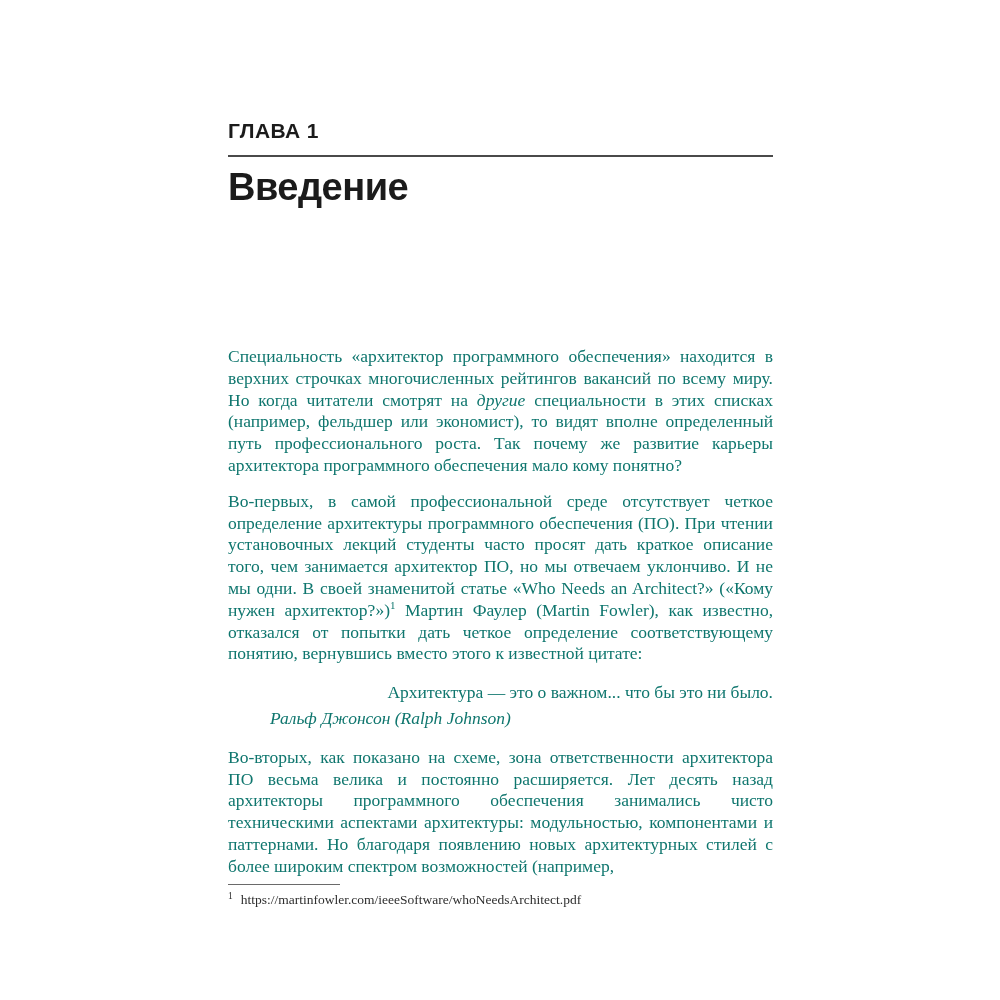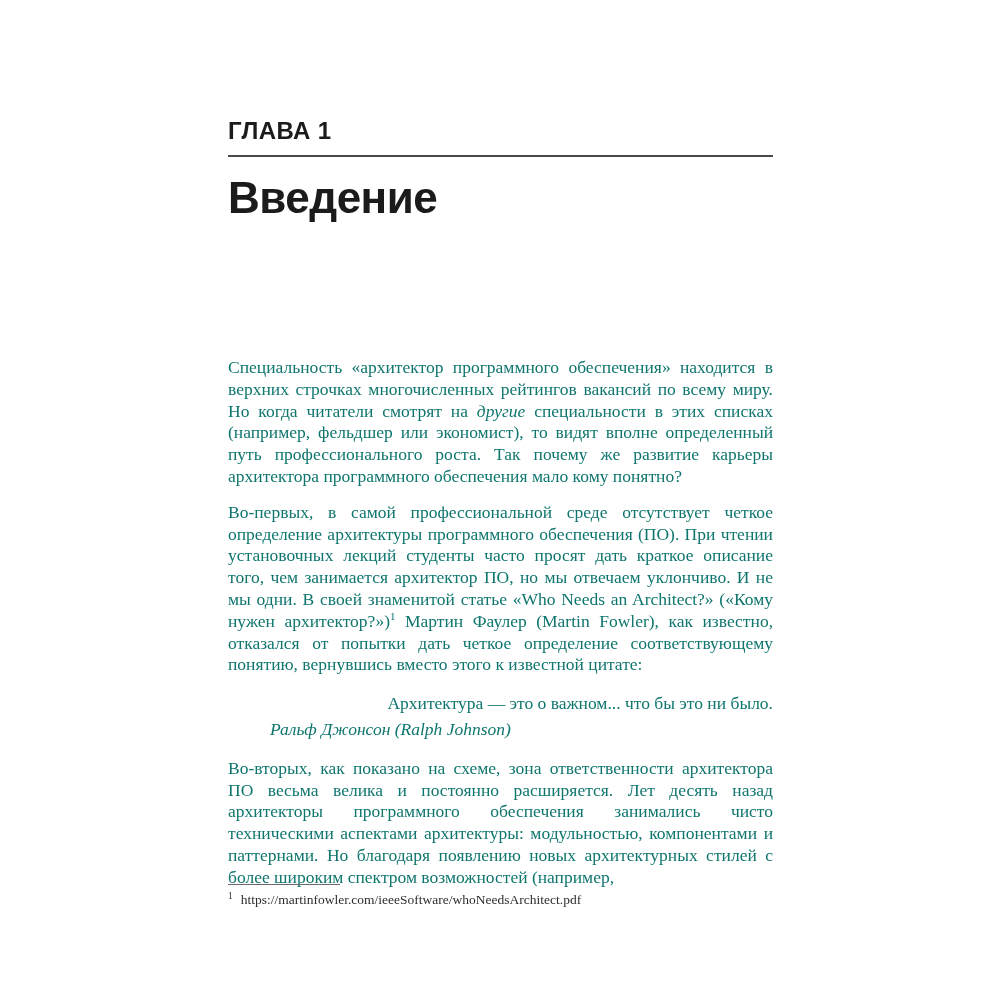--- a/index.html
+++ b/index.html
@@ -16,38 +16,38 @@
   }
   .content {
     position: absolute;
     left: 228px;
     top: 118px;
     width: 545px;
   }
   .chapter-label {
     font-family: "Liberation Sans", sans-serif;
     font-weight: bold;
-    font-size: 24px;
+    font-size: 21px;
     line-height: 26px;
     letter-spacing: 0.4px;
     color: #1b1b1b;
   }
   .chapter-rule {
     height: 0;
     border-top: 2px solid #4a4a4a;
     margin-top: 11px;
   }
   .chapter-title {
     font-family: "Liberation Sans", sans-serif;
     font-weight: bold;
-    font-size: 44px;
+    font-size: 38px;
     line-height: 46px;
     letter-spacing: -0.5px;
     color: #1b1b1b;
-    margin-top: 18px;
+    margin-top: 7px;
   }
   .body-text {
     margin-top: 136px;
     font-family: "Liberation Serif", "DejaVu Serif", serif;
     font-size: 17.5px;
     line-height: 21.8px;
     color: #0f766e;
   }
   .para {
     text-align: justify;

